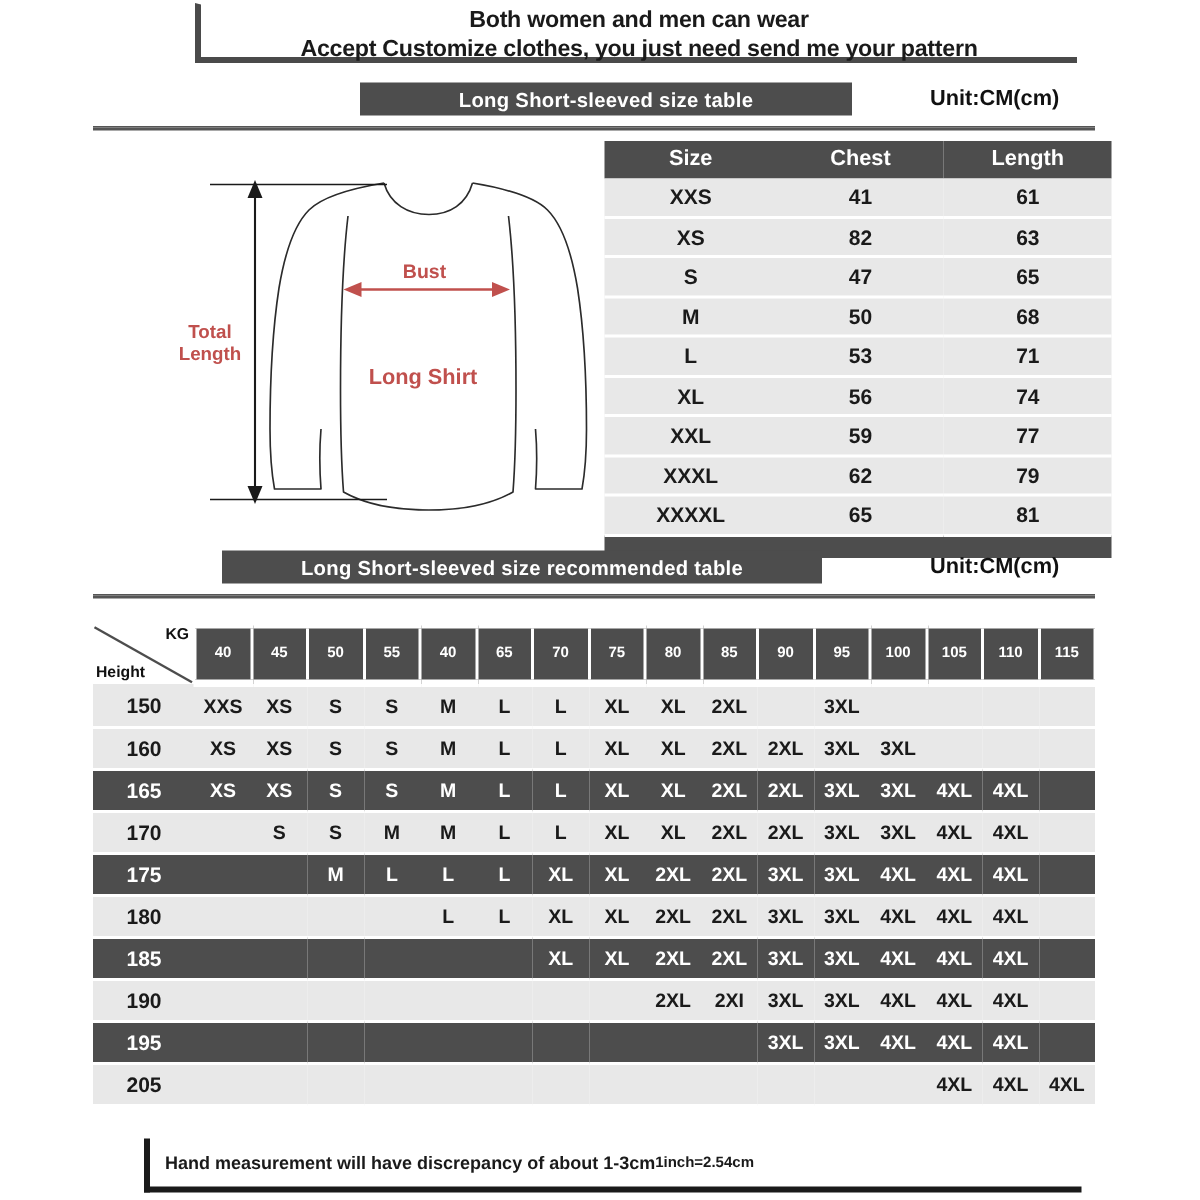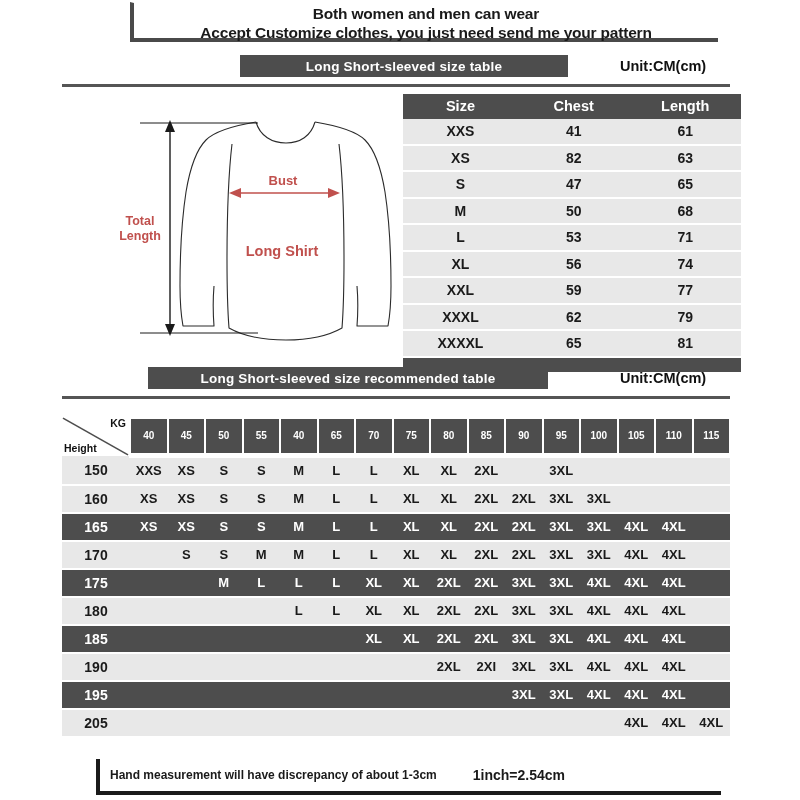--- a/index.html
+++ b/index.html
@@ -201,23 +201,22 @@
     display: flex;
     align-items: center;
   }
   #footer-note {
     font-size: 12px;
     font-weight: bold;
     margin-left: 10px;
     white-space: nowrap;
   }
   #footer-conv {
-    font-size: 14px;
-    font-weight: bold;
-    margin-left: 36px;
+    font-size: 10px;
+    font-weight: bold;
     white-space: nowrap;
   }
 </style>
 </head>
 <body>
 
 <div id="top-banner">
   <div class="banner-line">Both women and men can wear</div>
   <div class="banner-line">Accept Customize clothes, you just need send me your pattern</div>
 </div>

